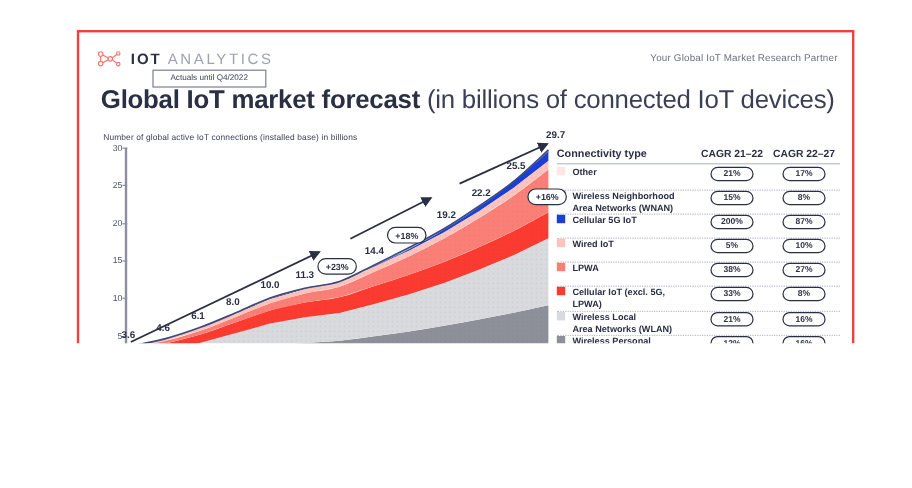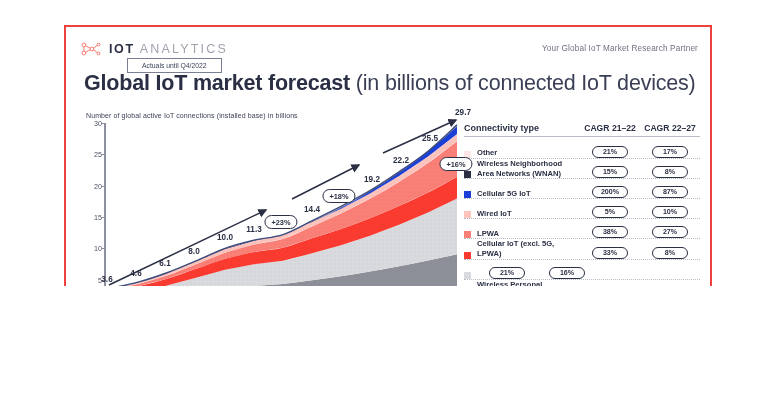--- a/index.html
+++ b/index.html
@@ -36,21 +36,21 @@
   .dlabel{position:absolute;font-size:8.2px;font-weight:700;color:#2b2f44;transform:translate(-50%,-100%);white-space:nowrap;z-index:7;}
 
   .cagr{position:absolute;z-index:8;border:1.1px solid #2b2f44;border-radius:999px;background:#fff;font-size:7.4px;font-weight:700;color:#2b2f44;padding:1.5px 6px;transform:translate(-50%,-50%);}
 
   
   .legend{position:absolute;left:398px;top:96px;width:236px;}
   .lg-head{display:flex;align-items:flex-end;padding-bottom:3px;}
   .lg-head .c1{flex:1;font-size:9px;font-weight:700;color:#2b2f44;}
   .lg-head .c2,.lg-head .c3{width:60px;text-align:center;font-size:8.6px;font-weight:700;color:#2b2f44;}
   .hrule{height:1px;background:#b9bdc9;margin-bottom:2px;}
-  .lg-row{display:flex;align-items:flex-end;min-height:19px;border-bottom:1px dotted #b9bdc9;}
+  .lg-row{display:flex;align-items:flex-start;min-height:19px;border-bottom:1px dotted #b9bdc9;}
   .lg-row:last-child{border-bottom:none;}
   .sw{width:7px;height:7px;margin-right:6px;flex:none;}
   .lg-name{flex:1;font-size:7.6px;font-weight:700;color:#2b2f44;line-height:1.28;}
   .pill-cell{width:60px;display:flex;justify-content:center;}
   .pill{border:1px solid #2b2f44;border-radius:999px;font-size:7.1px;font-weight:700;color:#2b2f44;padding:1px 0;width:34px;text-align:center;background:#fff;}
   .cagrnote{position:absolute;left:398px;top:296px;display:flex;align-items:center;gap:4px;font-size:6.6px;font-weight:700;color:#2b2f44;}
   .cagrnote .pill{width:28px;font-size:6.3px;}
 
   
   .notes{position:absolute;left:20px;top:300px;right:14px;font-size:3.4px;line-height:1.65;color:#3a3f55;}
@@ -244,20 +244,21 @@
             <div class="lg-name">Cellular IoT (excl. 5G, LPWA)</div>
             <div class="pill-cell">
               <span class="pill">33%</span>
             </div>
             <div class="pill-cell">
               <span class="pill">8%</span>
             </div>
           </div>
           <div class="lg-row">
             <span class="sw" style="background: rgb(217, 218, 222);"></span>
+            <div class="lg-name">Wireless Local<br>Area Networks (WLAN)</div>
             <div class="pill-cell">
               <span class="pill">21%</span>
             </div>
             <div class="pill-cell">
               <span class="pill">16%</span>
             </div>
           </div>
           <div class="lg-row">
             <span class="sw" style="background: rgb(142, 144, 153);"></span>
             <div class="lg-name">Wireless Personal<br>Area Networks (WPAN)</div>

